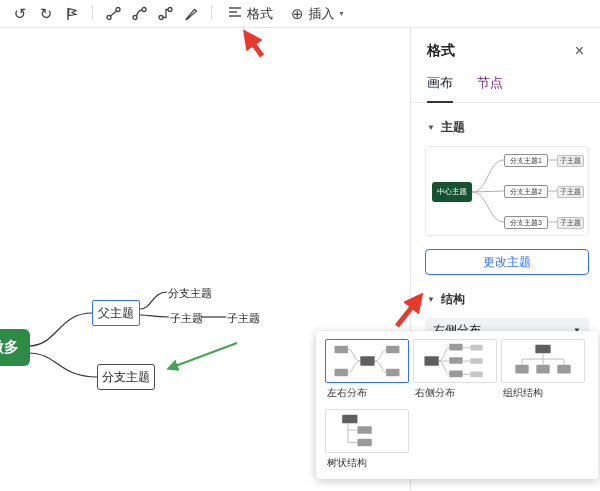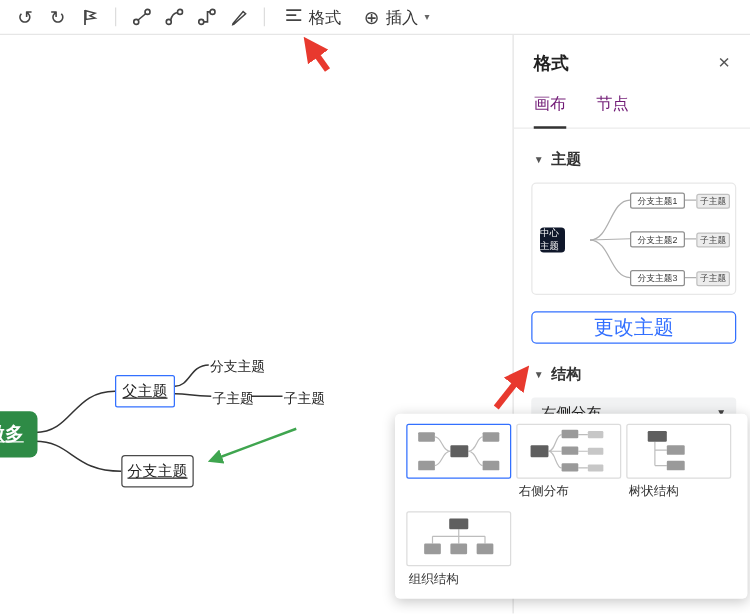--- a/index.html
+++ b/index.html
@@ -14,59 +14,59 @@
     color:#444; font-size:15px; border-radius:3px; cursor:pointer; }
   .tb-icon svg { display:block; }
   .tb-sep { width:1px; height:15px; background:#ddd; margin:0 6px; }
   .tb-btn { display:flex; align-items:center; gap:5px; padding:0 8px; height:22px;
     font-size:13px; color:#333; border-radius:3px; cursor:pointer; white-space:nowrap; }
   .tb-caret { font-size:8px; color:#666; }
 
   
   .map-svg { position:absolute; left:0; top:0; z-index:1; pointer-events:none; }
   .node { position:absolute; display:flex; align-items:center; justify-content:center;
-    background:#fff; color:#222; font-size:12px; cursor:pointer; z-index:2;text-decoration:underline; }
+    background:#fff; color:#222; font-size:12px; cursor:pointer; z-index:2; }
   .node-root { left:-22px; top:329px; width:52px; height:37px; background:#2e8b46; color:#fff;
     font-size:15px; font-weight:bold; border-radius:6px; }
   .node-parent { left:92px; top:300px; width:48px; height:26px; border:1.6px solid #3370ff; border-radius:2px; }
   .node-branch2 { left:97px; top:364px; width:58px; height:26px; border:1px solid #4a4a4a; border-radius:3px; }
   .txt-node { position:absolute; font-size:11px; color:#222; z-index:2; cursor:pointer; }
   .txt-branch1 { left:168px; top:286px; }
   .txt-child1 { left:170px; top:311px; }
   .txt-child2 { left:227px; top:311px; }
 
   
   .panel { position:absolute; left:410px; top:28px; width:190px; height:463px; background:#fff;
     border-left:1px solid #e3e3e3; z-index:3; }
   .panel-header { display:flex; justify-content:space-between; align-items:center; padding:14px 16px 8px 16px; }
   .panel-title { font-size:14px; font-weight:bold; color:#222; }
   .panel-close { font-size:16px; color:#555; cursor:pointer; line-height:1; }
   .tabs { display:flex; gap:24px; padding:6px 16px 0 16px; border-bottom:1px solid #ececec; }
   .tab { font-size:13px; color:#701a75; padding-bottom:9px; cursor:pointer; }
-  .tab.active { color:#701a75; border-bottom:2px solid #333; margin-bottom:-1px; }
+  .tab.active { color:#0f172a; border-bottom:2px solid #333; margin-bottom:-1px; }
   .section-head { display:flex; align-items:center; gap:6px; padding:16px 16px 0 16px;
     font-size:12px; font-weight:bold; color:#333; cursor:pointer; }
   .sec-caret { font-size:8px; color:#555; }
 
   .preview { position:relative; margin:10px 12px 0 14px; width:164px; height:90px;
     border:1px solid #e8e8e8; border-radius:4px; background:#fff; }
   .preview svg { position:absolute; left:0; top:0; }
-  .mini-center { position:absolute; left:6px; top:35px; width:20px; height:20px; background:#0f172a;
+  .mini-center { position:absolute; left:6px; top:35px; width:40px; height:20px; background:#14532d;
     color:#fff; font-size:7.5px; border-radius:3px; display:flex; align-items:center; justify-content:center; }
   .mini-branch { position:absolute; left:78px; width:44px; height:13px; background:#fff;
     border:1px solid #8f8f8f; border-radius:2px; font-size:7px; color:#333;
     display:flex; align-items:center; justify-content:center; }
   .mb1 { top:7px; } .mb2 { top:38px; } .mb3 { top:69px; }
   .mini-sub { position:absolute; left:131px; width:27px; height:12px; background:#ececec;
     border:1px solid #c0c0c0; border-radius:2px; font-size:7px; color:#444;
     display:flex; align-items:center; justify-content:center; }
   .ms1 { top:7.5px; } .ms2 { top:38.5px; } .ms3 { top:69.5px; }
 
   .change-btn { margin:13px 12px 0 14px; width:164px; height:26px; border:1px solid #3370ff;
-    color:#3370ff; border-radius:4px; font-size:16px; display:flex; align-items:center;
+    color:#3370ff; border-radius:4px; font-size:12px; display:flex; align-items:center;
     justify-content:center; cursor:pointer; background:#fff; }
   .struct-select { margin:10px 12px 0 14px; width:164px; height:24px; background:#f1f2f3;
     border-radius:3px; display:flex; align-items:center; justify-content:space-between;
     padding:0 8px; font-size:12px; color:#222; cursor:pointer; }
   .sel-caret { font-size:8px; color:#444; }
 
   
   .popup { position:absolute; left:316px; top:331px; width:282px; height:148px; background:#fff;
     border-radius:4px; box-shadow:0 2px 10px rgba(0,0,0,.22); z-index:6; padding:8px 7px; }
   .popup-grid { display:flex; flex-wrap:wrap; }
@@ -204,56 +204,57 @@
 
       <div class="popup-cell selected">
         <svg class="thumb" viewBox="0 0 84 44">
           <path d="M35 22 C28 22 28 10 22 10 M35 22 C28 22 28 34 22 34 M50 22 C57 22 57 10 62 10 M50 22 C57 22 57 34 62 34" fill="none" stroke="#bdbdbd" stroke-width="1"></path>
           <rect x="35" y="17" width="15" height="10" rx="1" fill="#5f5f5f"></rect>
           <rect x="8" y="6" width="14" height="8" rx="1" fill="#9a9a9a"></rect>
           <rect x="8" y="30" width="14" height="8" rx="1" fill="#9a9a9a"></rect>
           <rect x="62" y="6" width="14" height="8" rx="1" fill="#9a9a9a"></rect>
           <rect x="62" y="30" width="14" height="8" rx="1" fill="#9a9a9a"></rect>
         </svg>
+        <div class="cell-label">左右分布</div>
       </div>
 
       <div class="popup-cell">
         <svg class="thumb" viewBox="0 0 84 44">
           <path d="M25 22 C31 22 31 8 36 8 M25 22 L36 22 M25 22 C31 22 31 36 36 36 M50 8 L58 8 M50 22 L58 22 M50 36 L58 36" fill="none" stroke="#bdbdbd" stroke-width="1"></path>
           <rect x="10" y="17" width="15" height="10" rx="1" fill="#5f5f5f"></rect>
           <rect x="36" y="4" width="14" height="7" rx="1" fill="#9a9a9a"></rect>
           <rect x="36" y="18" width="14" height="7" rx="1" fill="#9a9a9a"></rect>
           <rect x="36" y="32" width="14" height="7" rx="1" fill="#9a9a9a"></rect>
           <rect x="58" y="5" width="13" height="6" rx="1" fill="#c7c7c7"></rect>
           <rect x="58" y="19" width="13" height="6" rx="1" fill="#c7c7c7"></rect>
           <rect x="58" y="33" width="13" height="6" rx="1" fill="#c7c7c7"></rect>
         </svg>
         <div class="cell-label">右侧分布</div>
       </div>
 
 
       <div class="popup-cell">
         <svg class="thumb" viewBox="0 0 84 44">
-          <path d="M22 14 V34 M22 21 H32 M22 34 H32" fill="none" stroke="#bdbdbd" stroke-width="1"></path>
-          <rect x="16" y="5" width="16" height="9" rx="1" fill="#5f5f5f"></rect>
-          <rect x="32" y="17" width="15" height="8" rx="1" fill="#9a9a9a"></rect>
-          <rect x="32" y="30" width="15" height="8" rx="1" fill="#9a9a9a"></rect>
-        </svg>
-        <div class="cell-label">树状结构</div>
-      </div>
-
-      <div class="popup-cell">
-        <svg class="thumb" viewBox="0 0 84 44">
           <path d="M42 14 V20 M20 20 H64 M20 20 V26 M42 20 V26 M64 20 V26" fill="none" stroke="#bdbdbd" stroke-width="1"></path>
           <rect x="34" y="5" width="16" height="9" rx="1" fill="#5f5f5f"></rect>
           <rect x="13" y="26" width="14" height="9" rx="1" fill="#9a9a9a"></rect>
           <rect x="35" y="26" width="14" height="9" rx="1" fill="#9a9a9a"></rect>
           <rect x="57" y="26" width="14" height="9" rx="1" fill="#9a9a9a"></rect>
         </svg>
         <div class="cell-label">组织结构</div>
+      </div>
+
+      <div class="popup-cell">
+        <svg class="thumb" viewBox="0 0 84 44">
+          <path d="M22 14 V34 M22 21 H32 M22 34 H32" fill="none" stroke="#bdbdbd" stroke-width="1"></path>
+          <rect x="16" y="5" width="16" height="9" rx="1" fill="#5f5f5f"></rect>
+          <rect x="32" y="17" width="15" height="8" rx="1" fill="#9a9a9a"></rect>
+          <rect x="32" y="30" width="15" height="8" rx="1" fill="#9a9a9a"></rect>
+        </svg>
+        <div class="cell-label">树状结构</div>
       </div>
 
     </div>
   </div>
 
   <svg class="anno-svg" width="600" height="491">
     <defs>
       <marker id="redhead" markerWidth="4" markerHeight="4" refX="2.6" refY="2" orient="auto">
         <path d="M0,0 L4,2 L0,4 Z" fill="#e8392e"></path>
       </marker>

